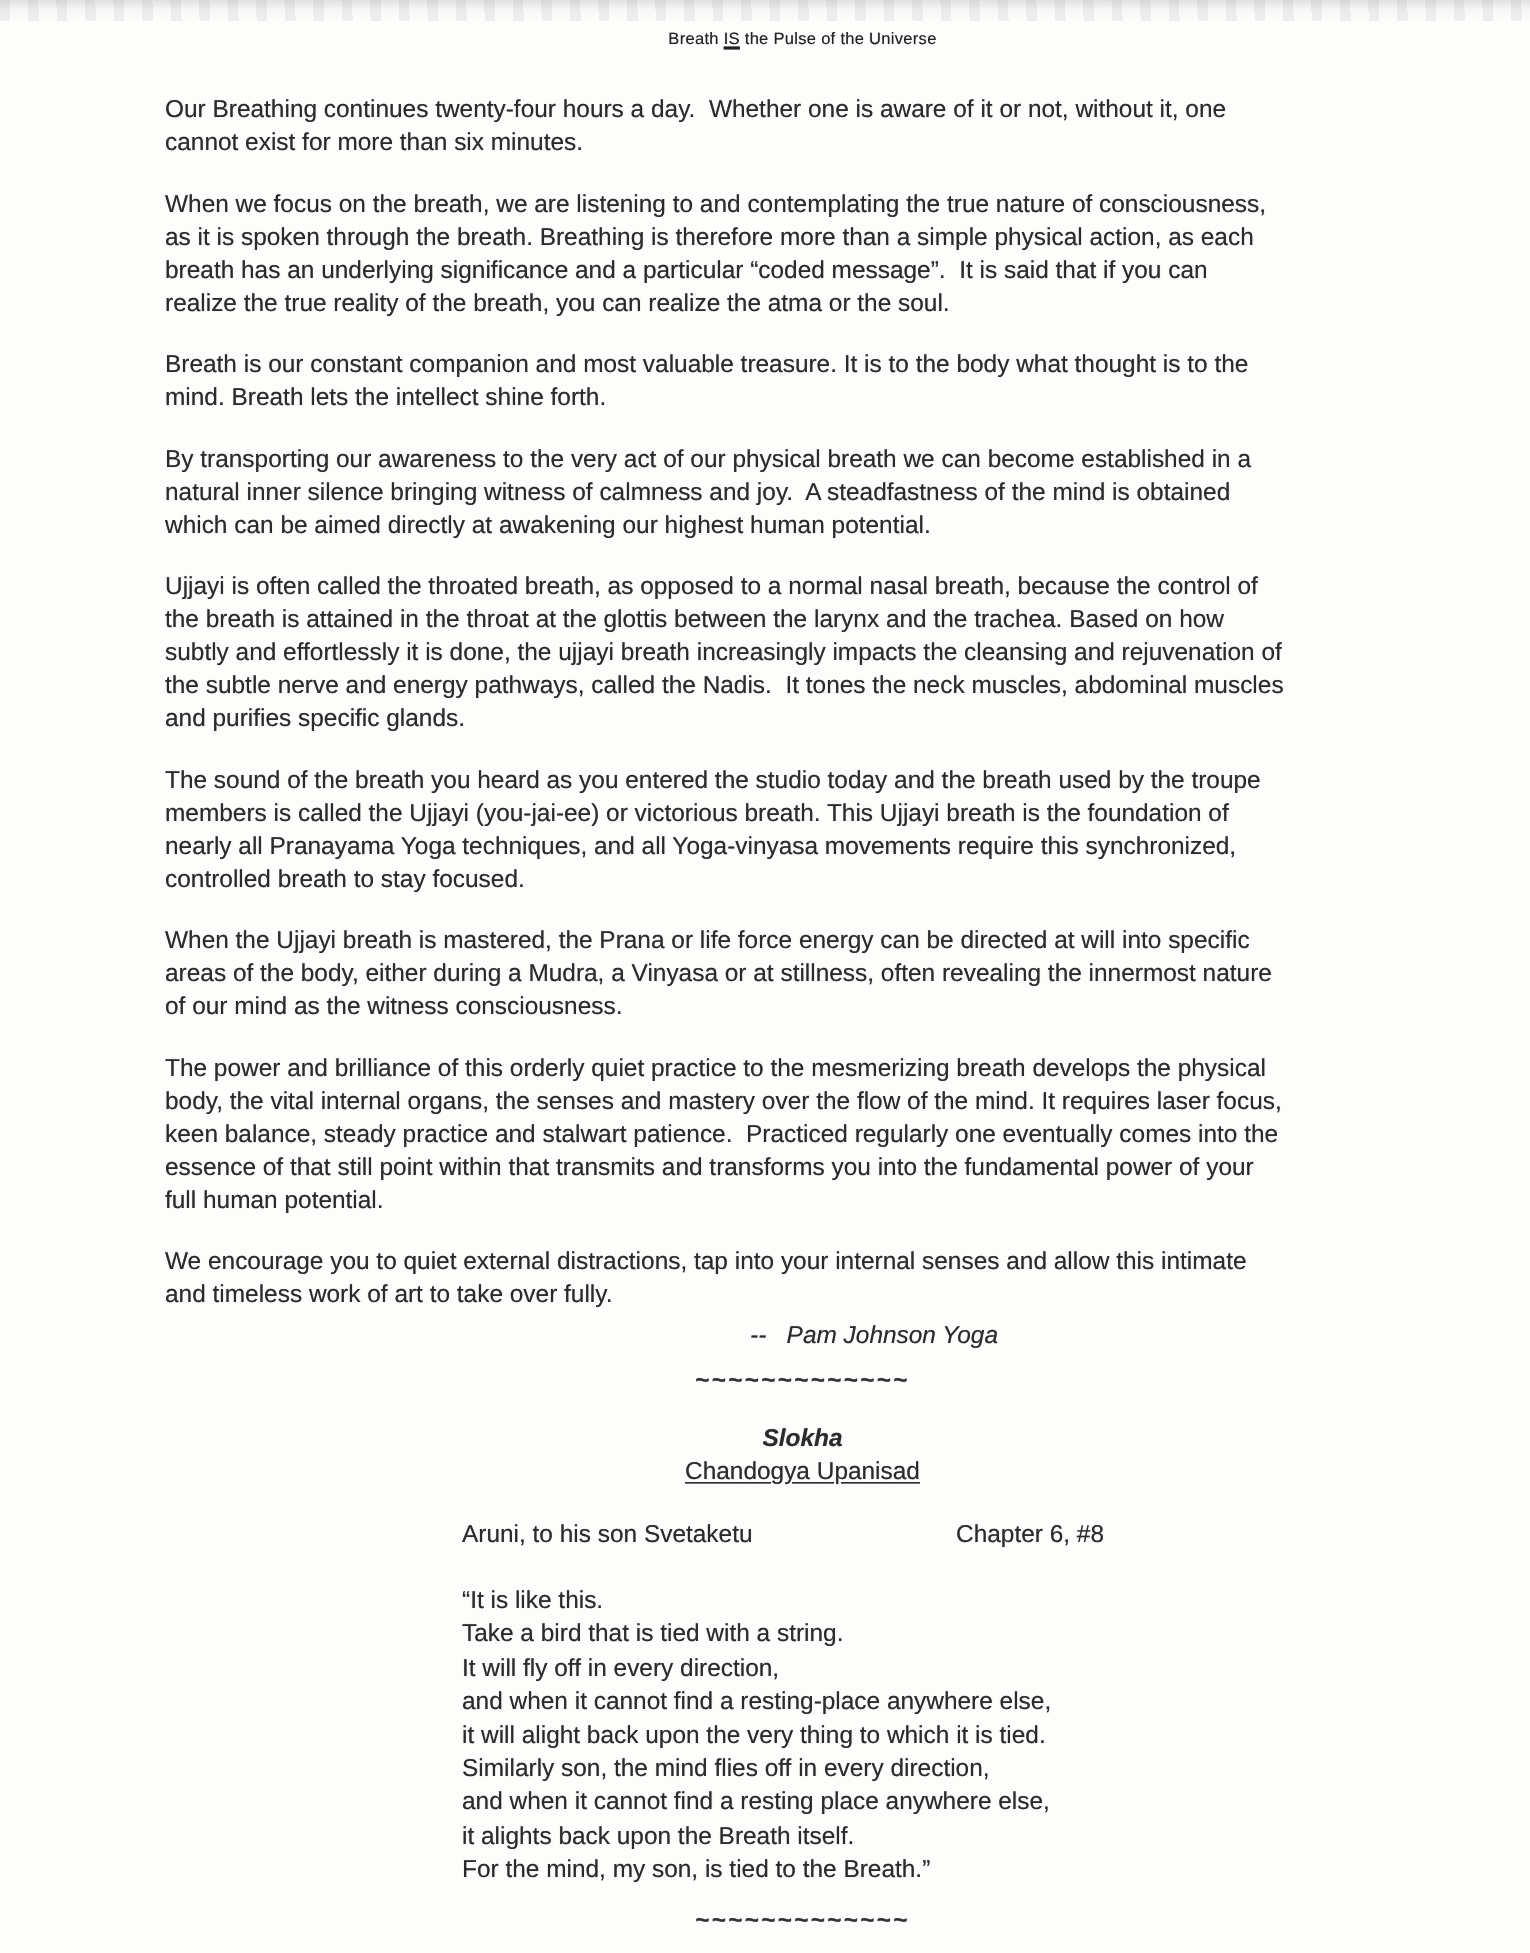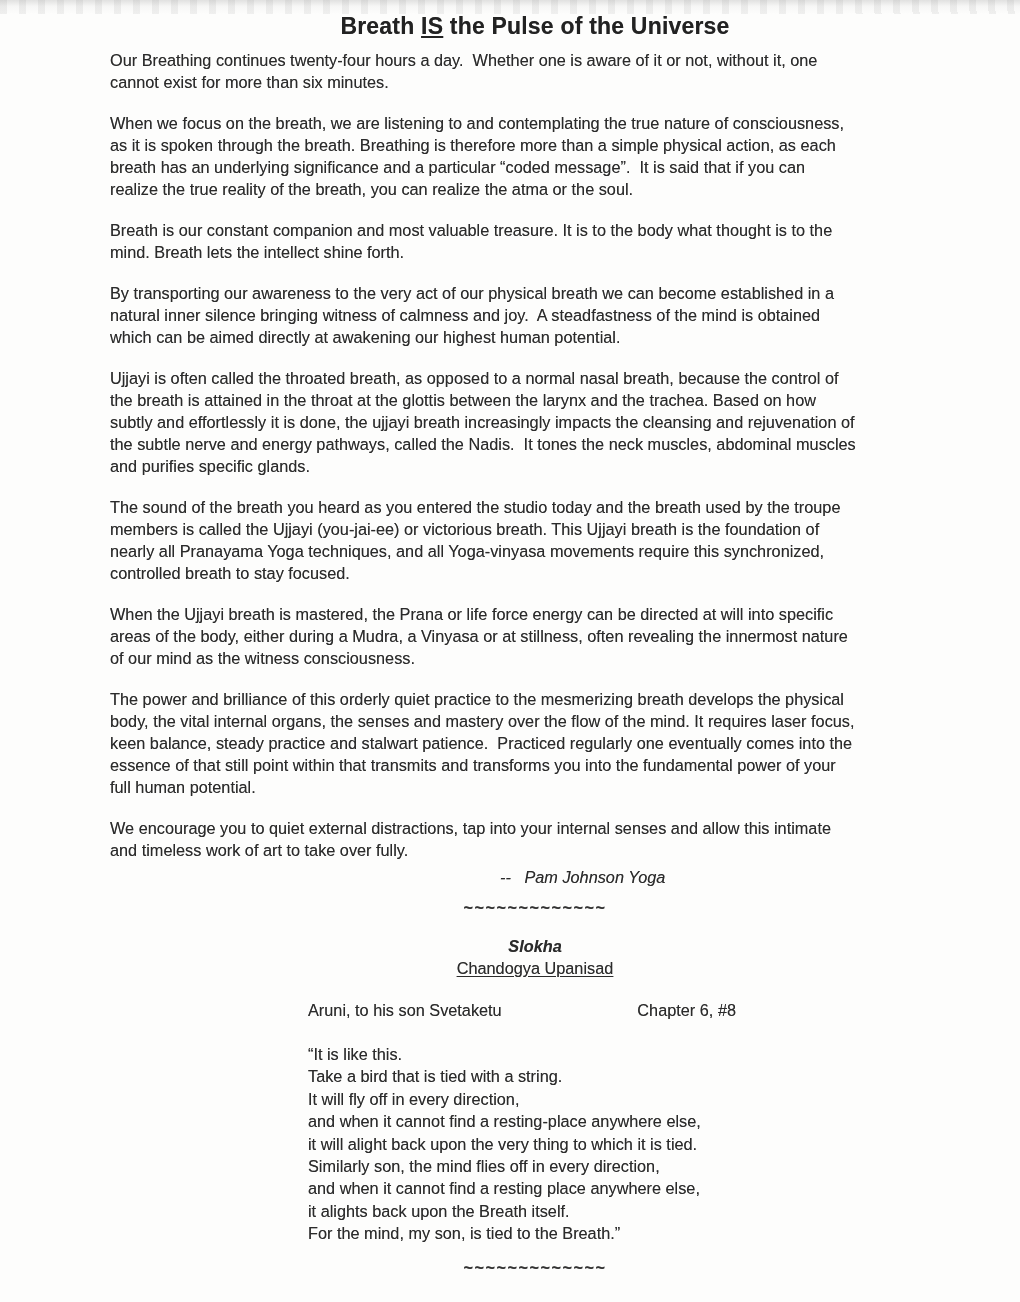--- a/index.html
+++ b/index.html
@@ -33,31 +33,31 @@
     position: relative;
     margin-left: 110px;
     width: 850px;
     padding-top: 15px;
     font-size: 16.3px;
     line-height: 22px;
     text-shadow: 0 0 0.5px rgba(45,45,45,0.55);
   }
   .doc-title {
     text-align: center;
-    font-weight: bold;
-    font-size: 23px;
+    font-weight: normal;
+    font-size: 11px;
     color: #222;
     letter-spacing: 0.2px;
   }
   .doc-title .u {
     text-decoration: underline;
     text-decoration-thickness: 1.5px;
     text-underline-offset: 2px;
   }
-  .body-text { margin-top: 12px; }
+  .body-text { margin-top: 25px; }
   .para {
     white-space: pre-wrap;
     margin-bottom: 19px;
   }
   .attribution {
     white-space: pre-wrap;
     margin-top: -14px;
     margin-left: 390px;
     margin-bottom: 0;
     font-style: italic;

